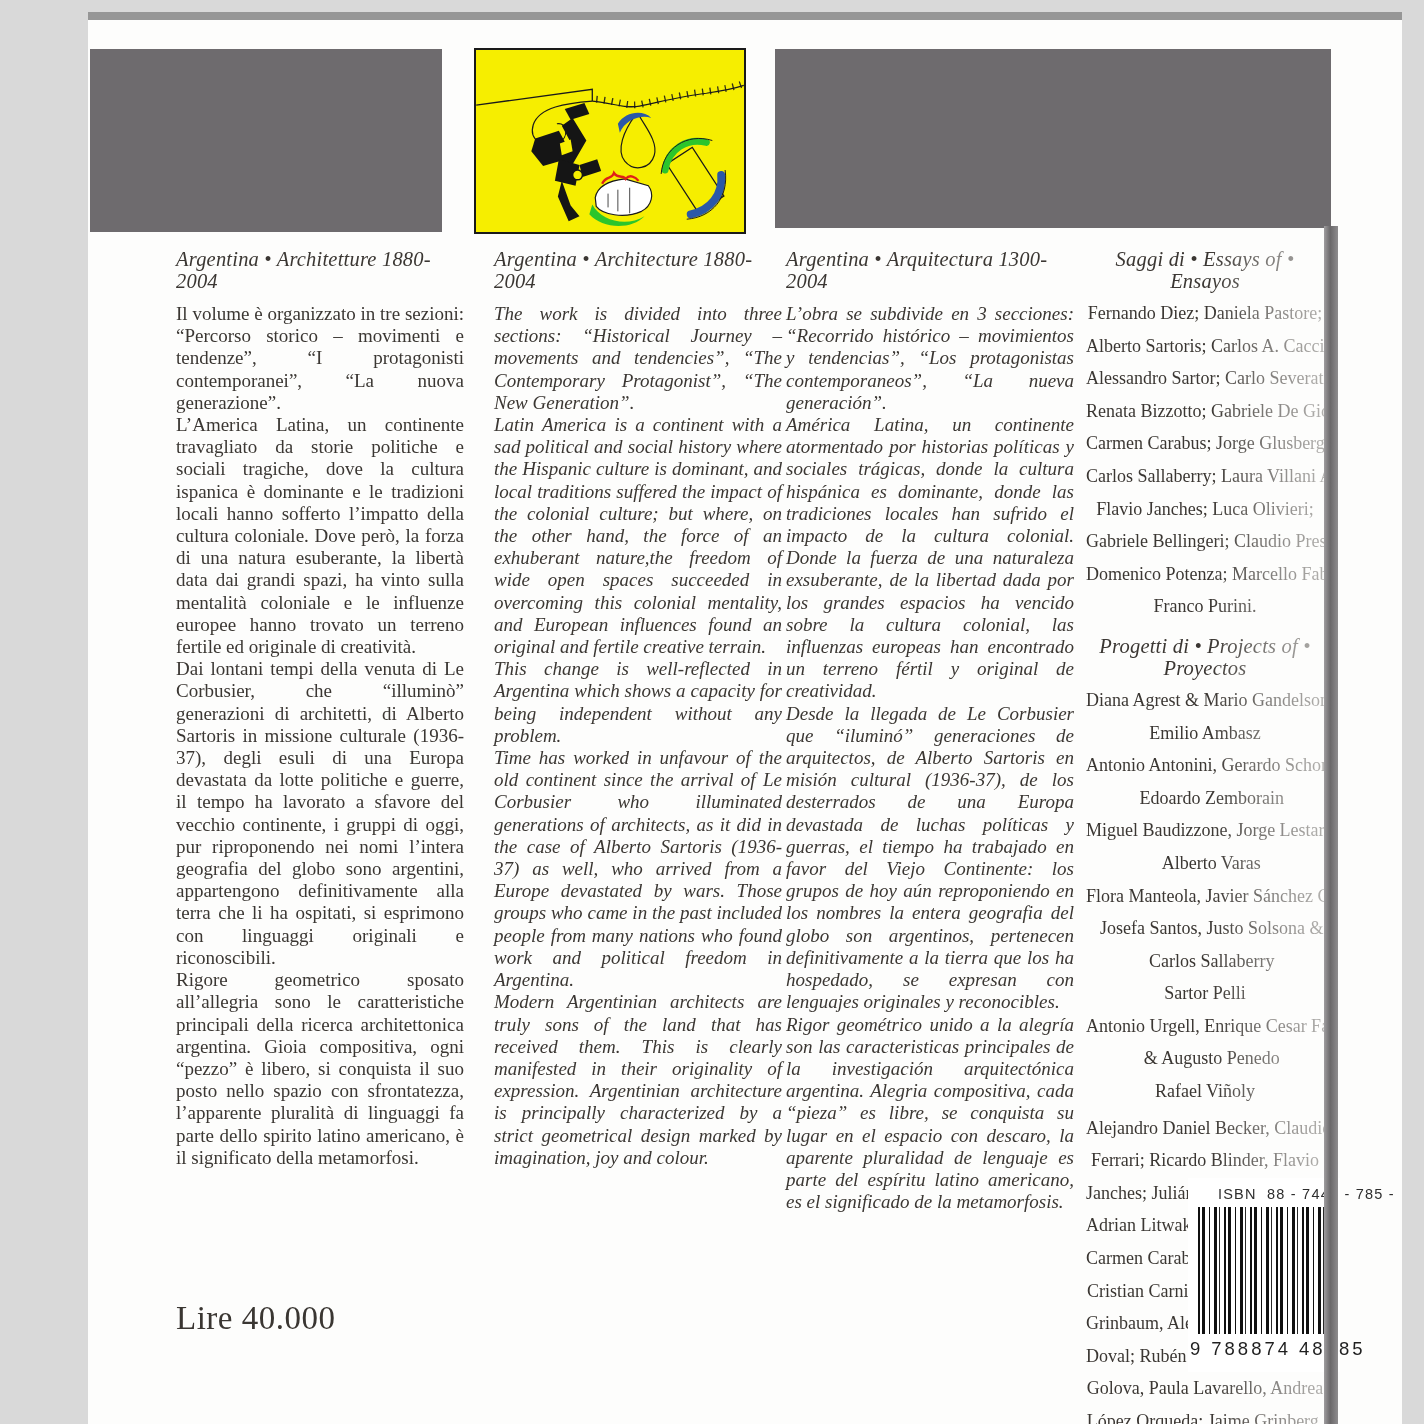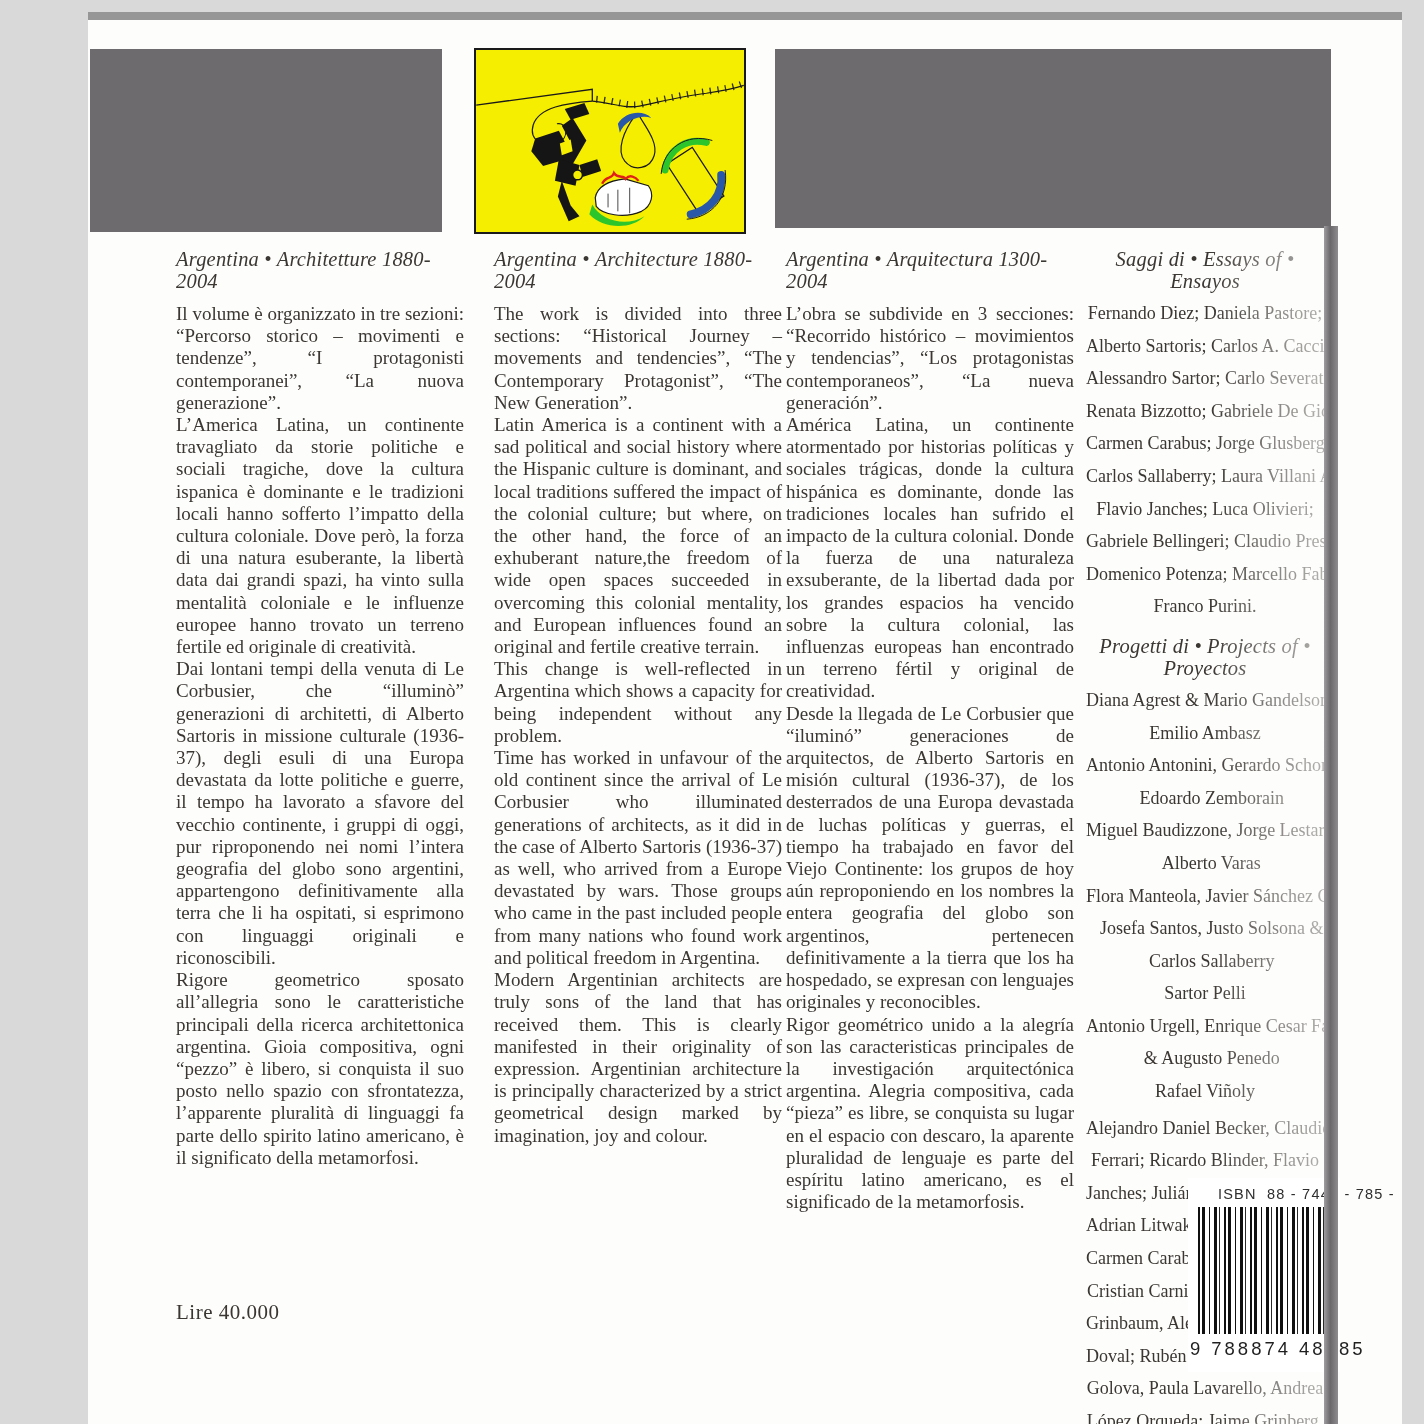--- a/index.html
+++ b/index.html
@@ -15,29 +15,29 @@
   .artbox svg{display:block;width:100%;height:100%;}
   .edge-band{position:absolute;left:1236px;top:214px;width:14px;height:1198px;z-index:5;
           background:linear-gradient(90deg,#9f9d9f,var(--banddark,#6a686a) 45%,#8e8c8e);}
   .col{position:absolute;top:236px;color:var(--ink,#3b3733);}
   .col-1{left:88px;width:288px;}
   .col-2{left:393px;width:288px;margin-left:13px;}
   .col-3{left:698px;width:288px;}
   .col-4{left:998px;width:238px;overflow:hidden;text-align:center;}
   .colhead{font-style:italic;font-size:20.5px;line-height:22px;letter-spacing:.2px;margin:0 0 11px 0;}
   .coltext p{margin:0;font-size:19px;line-height:22.2px;text-align:justify;}
-  .col-it .coltext p{}
+  .col-it .coltext p{font-style:italic;}
   .it{}
   .fade{-webkit-mask-image:linear-gradient(90deg,#000 52%,rgba(0,0,0,.55) 84%,rgba(0,0,0,.38) 100%);
         mask-image:linear-gradient(90deg,#000 52%,rgba(0,0,0,.55) 84%,rgba(0,0,0,.38) 100%);}
   .lines{font-size:18px;line-height:21.6px;}
   .lines .ln{white-space:pre;margin-top:11px;}
   .head-spaced{margin-top:17px;}
   .lines-spaced{margin-top:15px;}
-  .price{position:absolute;left:88px;top:1288px;font-size:21px;letter-spacing:.5px;color:#3a3632;}
+  .price{position:absolute;left:88px;top:1288px;font-size:33px;letter-spacing:.5px;color:#3a3632;}
   .barcode-block{position:absolute;left:1100px;top:1166px;width:152px;height:194px;background:#fff;z-index:1;}
   .isbn{font-family:"Liberation Sans","DejaVu Sans",sans-serif;font-size:14.5px;letter-spacing:1.2px;
         color:#2e2e2e;margin:8px 0 5px 30px;white-space:pre;}
   .bars{margin-left:10px;width:138px;height:127px;
         background:repeating-linear-gradient(90deg,
           #101010 0 2px,#fff 2px 4px,#101010 4px 7px,#fff 7px 11px,#101010 11px 12px,
           #fff 12px 16px,#101010 16px 19px,#fff 19px 21px,#2a2a2a 21px 22px,#fff 22px 26px);}
   .digits{font-family:"Liberation Sans","DejaVu Sans",sans-serif;font-size:18.5px;letter-spacing:3px;
         color:#1f1f1f;display:flex;gap:8px;margin:4px 0 0 2px;}
 </style>

